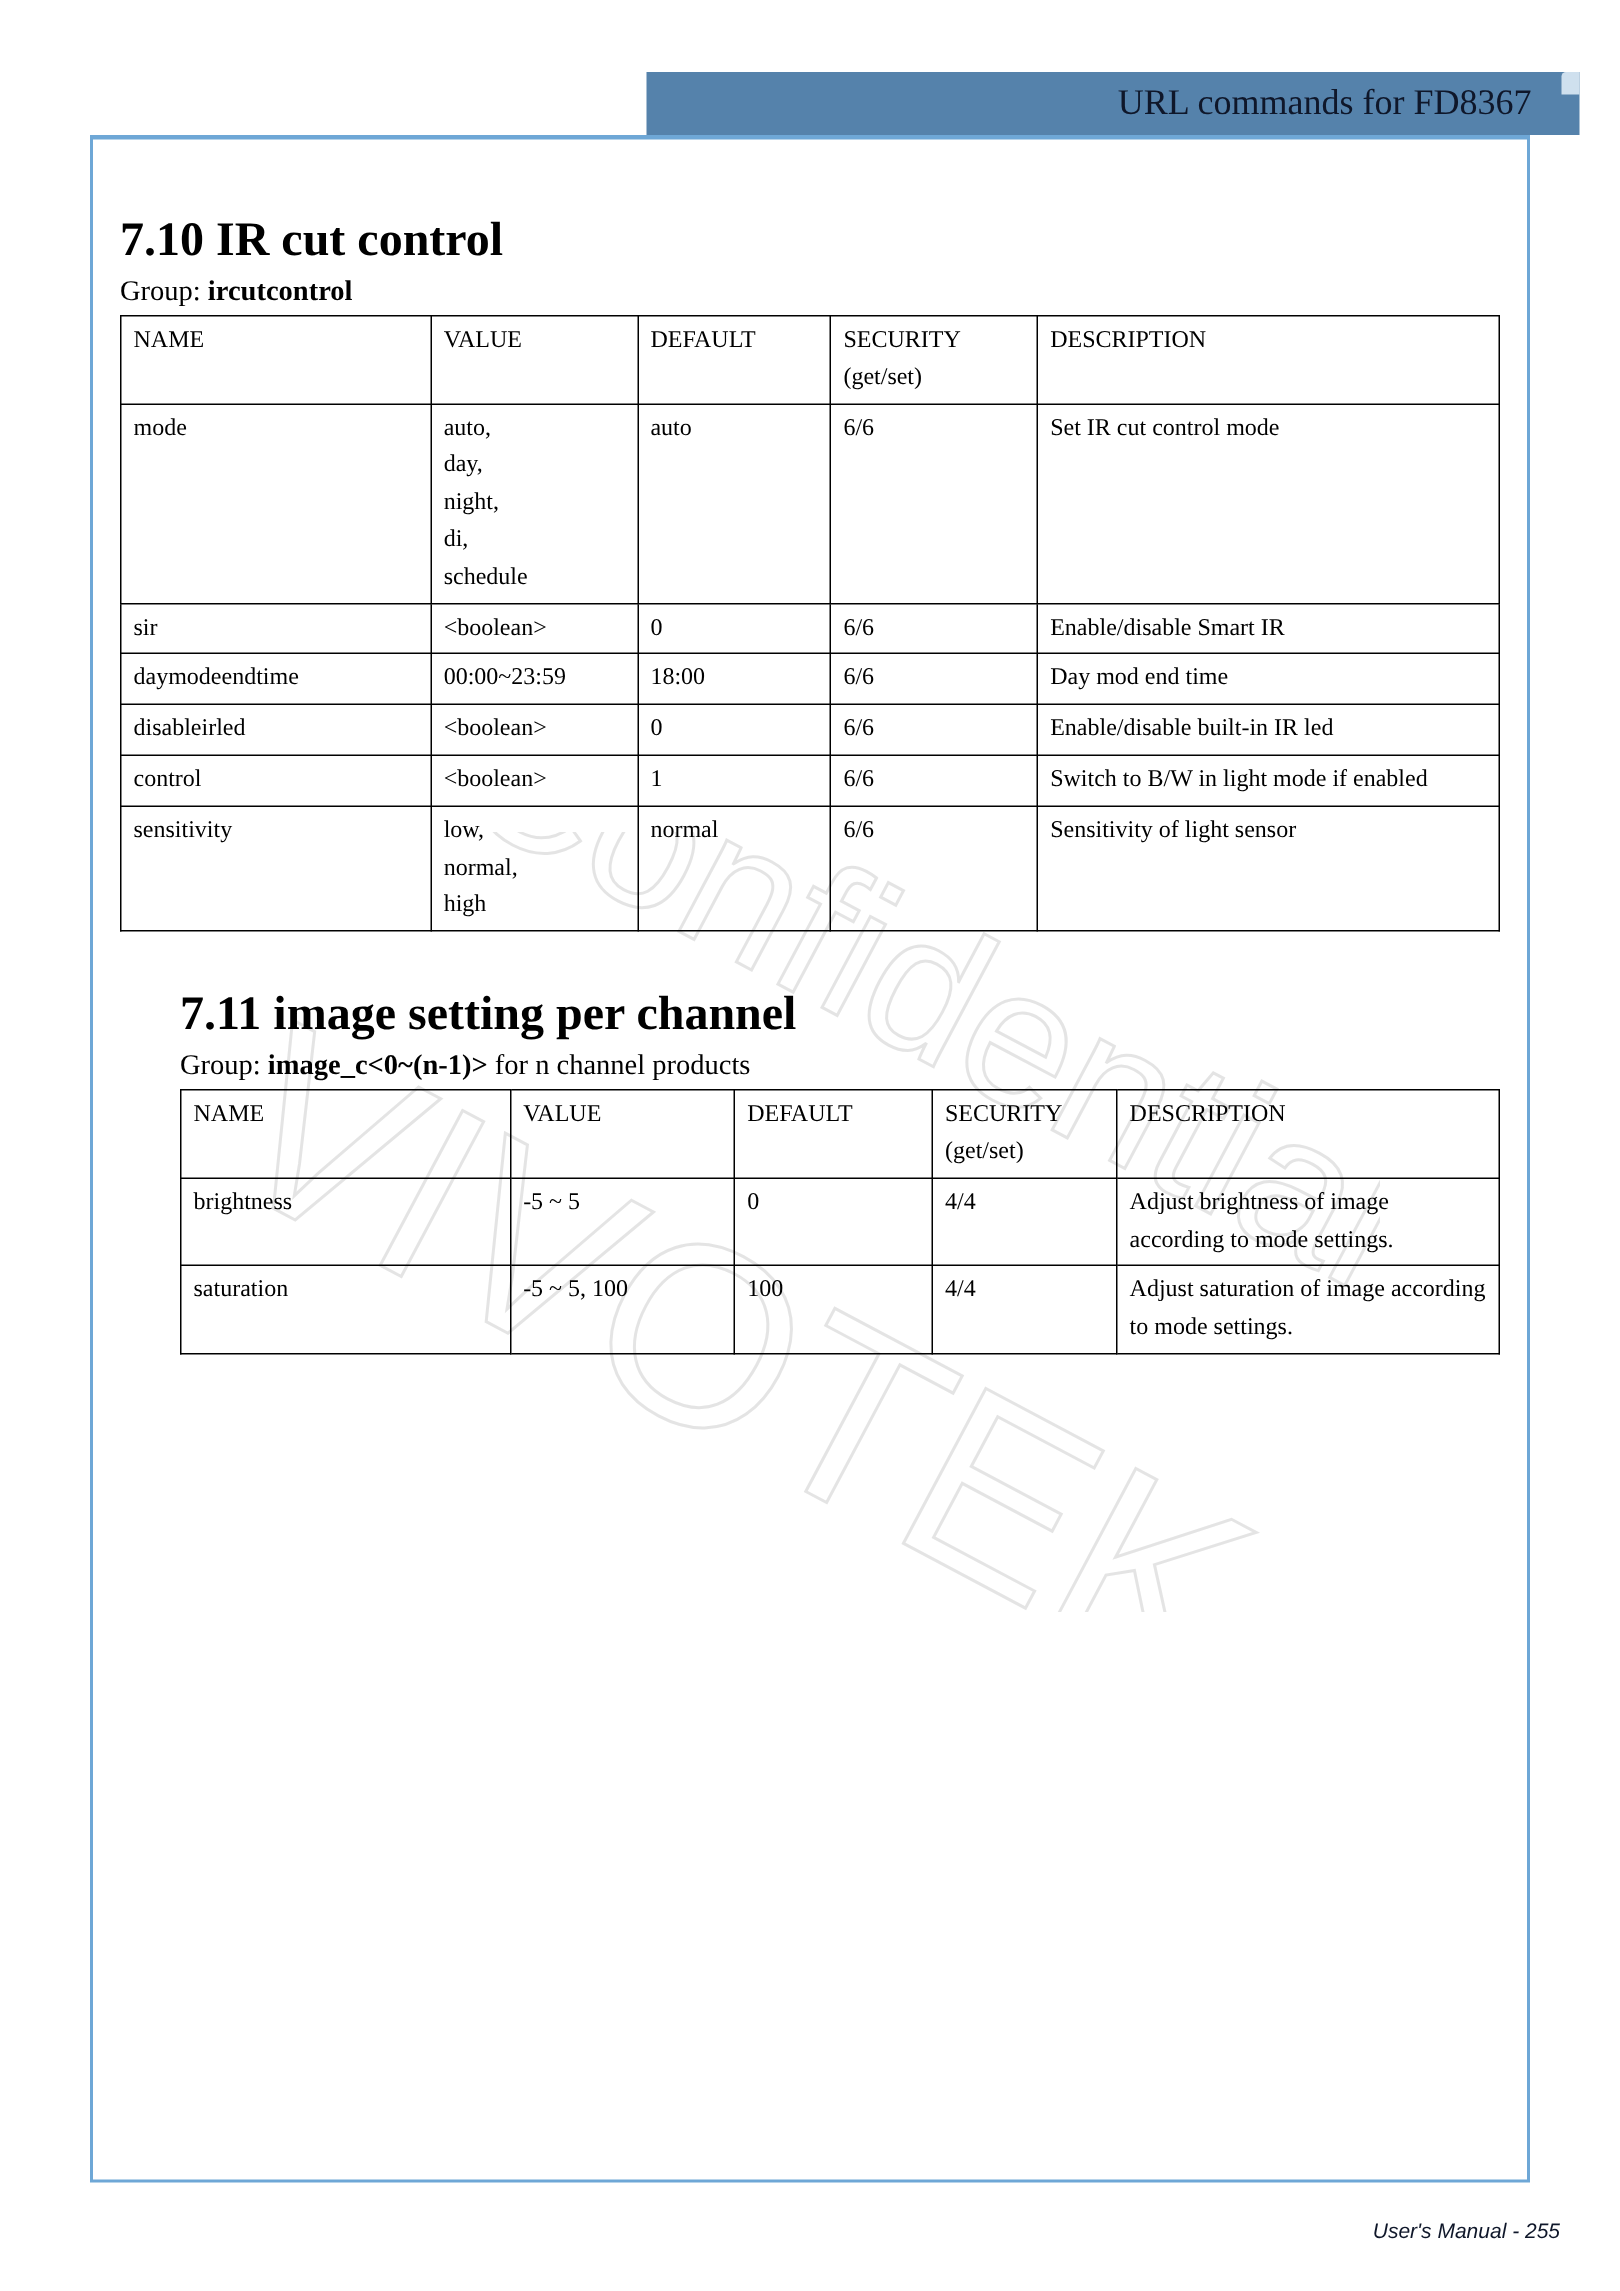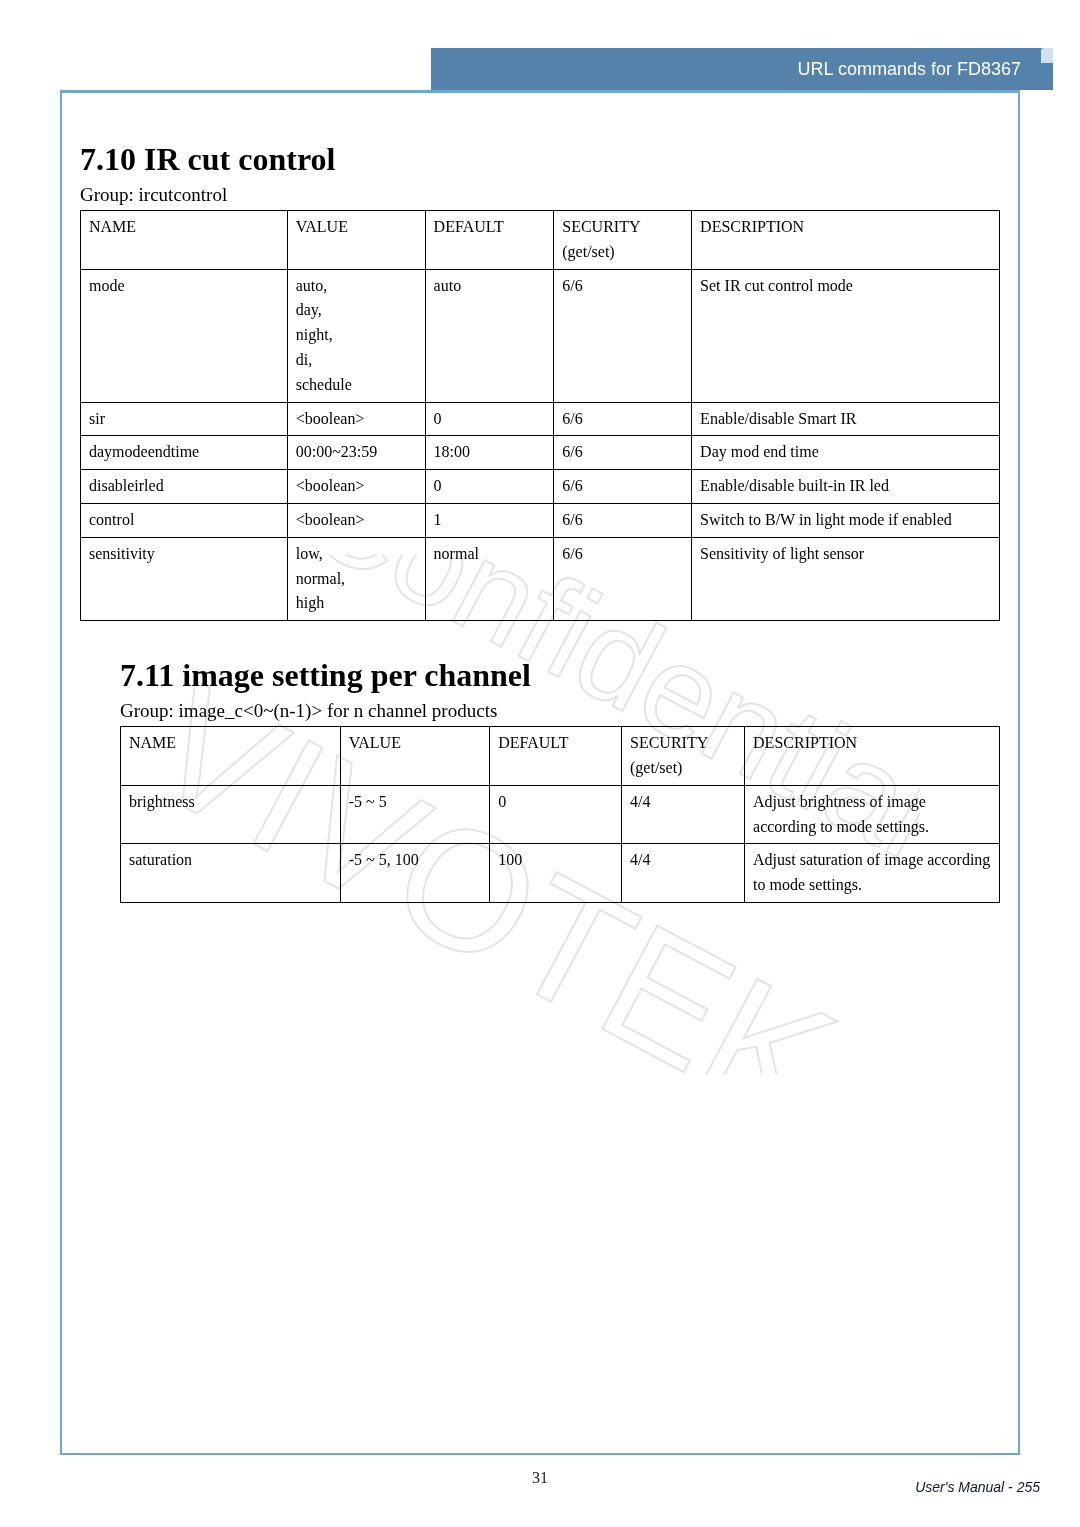--- a/index.html
+++ b/index.html
@@ -23,23 +23,23 @@
     right: 27px;
     width: 622px;
     height: 42px;
     background: #5582ab;
     display: flex;
     align-items: center;
     justify-content: flex-end;
     padding-right: 32px;
   }
   .header-text {
-    color: #ffffff;
-    font-family: Liberation Sans, sans-serif;
-    font-size: 18px;
+    color: #0f172a;
+    font-family: Liberation Serif, serif;
+    font-size: 24px;
   }
   .tab-notch {
     position: absolute;
     top: 48px;
     right: 27px;
     width: 12px;
     height: 15px;
     background: #cfe0ee;
     border-top-left-radius: 3px;
   }
@@ -72,21 +72,21 @@
     margin-bottom: 6px;
     position: relative;
     z-index: 1;
   }
   .group-label {
     font-size: 19px;
     margin-bottom: 4px;
     position: relative;
     z-index: 1;
   }
-  .group-label .bold { font-weight: normal; }
+  .group-label .bold { font-weight: bold; }
   table {
     border-collapse: collapse;
     width: 100%;
     font-size: 16px;
     position: relative;
     z-index: 1;
     background: transparent;
   }
   th, td {
     border: 1px solid #000;
@@ -254,16 +254,15 @@
             <td>100</td>
             <td>4/4</td>
             <td>Adjust saturation of image according to mode settings.</td>
           </tr>
         </tbody>
       </table>
     </div>
 
   </div>
 
-  <div class="page-number-center">31</div>
   <div class="page-number-right">User's Manual - 255</div>
 
 </div>
 
 </body></html>

